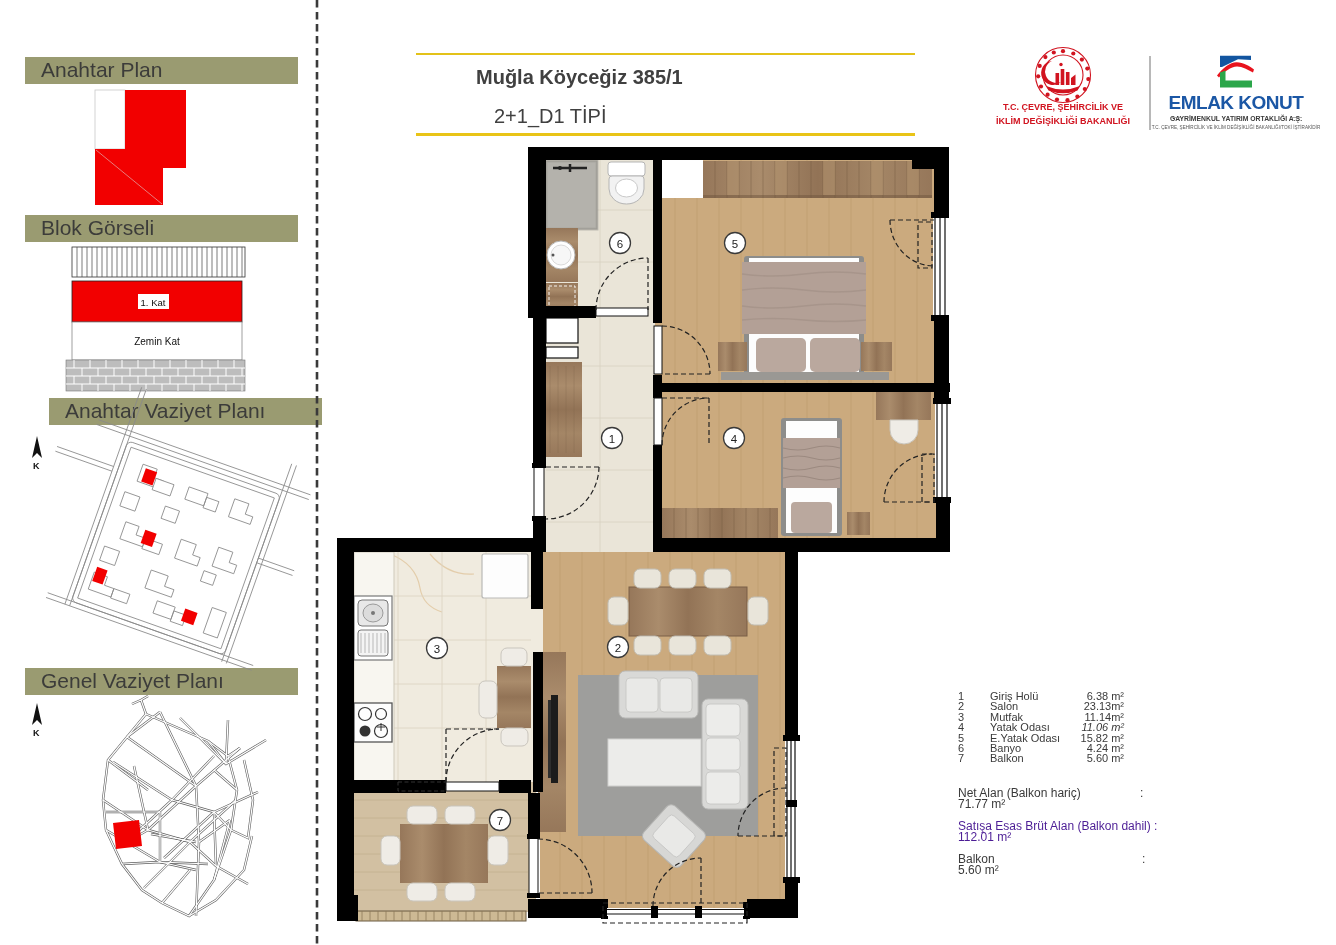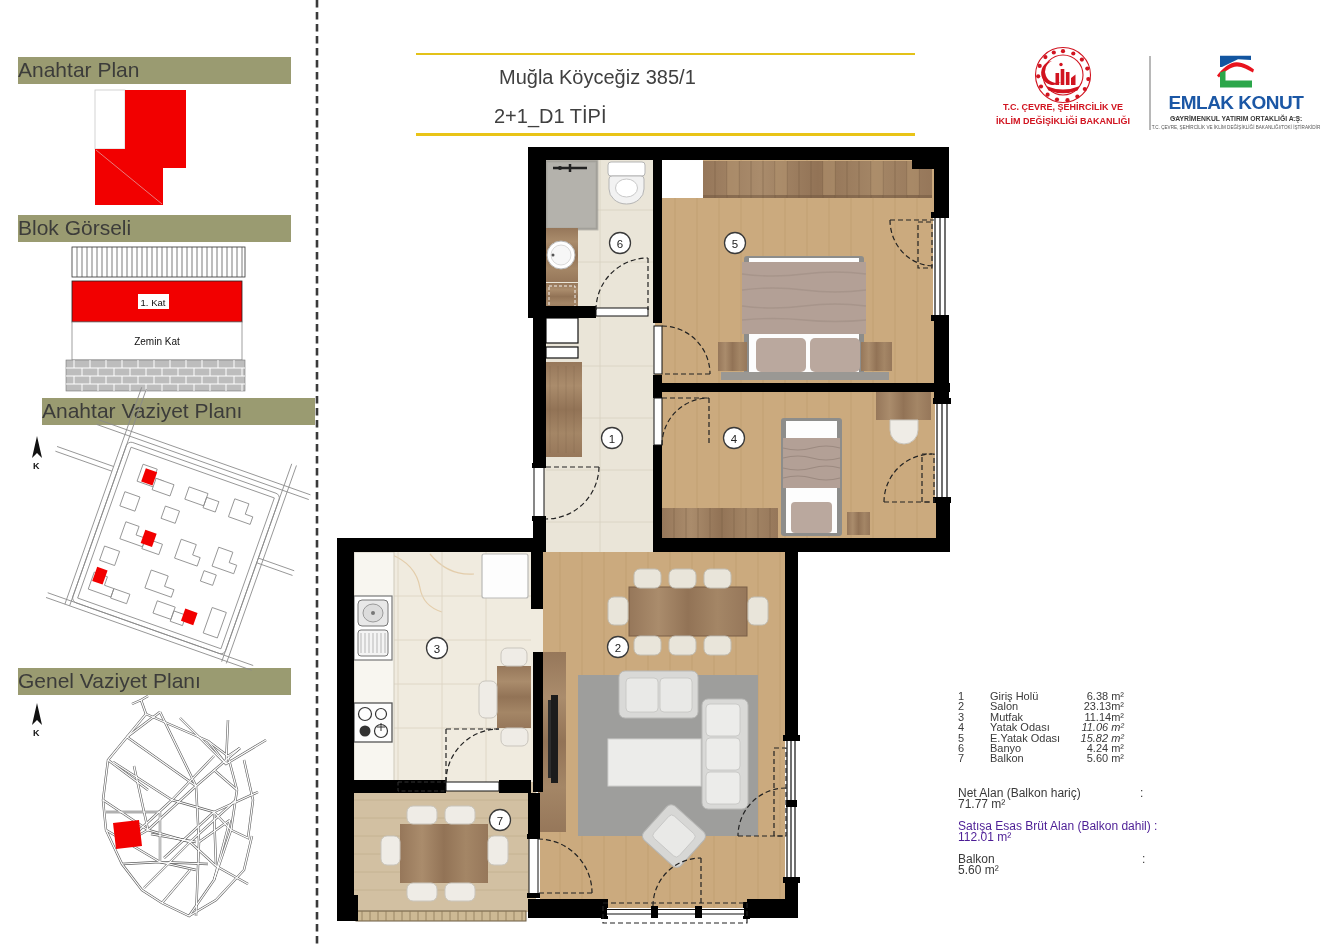--- a/index.html
+++ b/index.html
@@ -1,32 +1,32 @@
 <!DOCTYPE html>
 <html><head>
 <meta charset="utf-8">
 <style>
   html,body{margin:0;padding:0;}
   body{width:1336px;height:945px;background:#fff;font-family:"Liberation Sans",sans-serif;position:relative;overflow:hidden;}
-  .hdr{position:absolute;left:18px;width:273px;height:27px;background:#9a9b71;color:#3c3c3a;font-size:21px;line-height:26px;padding-left:0;box-sizing:border-box;}
+  .hdr{position:absolute;left:25px;width:273px;height:27px;background:#9a9b71;color:#3c3c3a;font-size:21px;line-height:26px;padding-left:16px;box-sizing:border-box;}
   .abs{position:absolute;}
   td{padding:0;}
 </style>
 </head>
 <body>
 
 <div class="hdr" style="top:57px;">Anahtar Plan</div>
 
 <div class="hdr" style="top:215px;">Blok Görseli</div>
 
 <div class="hdr" style="top:398px;margin-left:24px;">Anahtar Vaziyet Planı</div>
 
 <div class="hdr" style="top:668px;">Genel Vaziyet Planı</div>
 
-<div class="abs" style="left:499px;top:66px;font-size:20px;font-weight:normal;color:#404040;">Muğla Köyceğiz 385/1</div>
+<div class="abs" style="left:476px;top:66px;font-size:20px;font-weight:bold;color:#404040;">Muğla Köyceğiz 385/1</div>
 <div class="abs" style="left:494px;top:105px;font-size:20px;color:#404040;">2+1_D1 TİPİ</div>
 
 <div class="abs" style="left:416px;top:53px;width:499px;height:1.5px;background:#e3c219;"></div>
 
 <div class="abs" style="left:416px;top:133px;width:499px;height:2.5px;background:#e9c417;"></div>
 
 <div class="abs" style="left:958px;top:691px;font-size:11px;color:#3a3a3a;line-height:10.7px;">
 <table style="border-collapse:collapse;font-size:11px;color:#3a3a3a;line-height:10.4px;white-space:nowrap;">
 <tbody>
         <tr>
@@ -45,21 +45,21 @@
           <td style="text-align:right;">11.14m²</td>
         </tr>
 <tr>
           <td>4</td>
           <td>Yatak Odası</td>
           <td style="text-align:right;font-style:italic;">11.06 m²</td>
         </tr>
 <tr>
           <td>5</td>
           <td>E.Yatak Odası</td>
-          <td style="text-align:right;font-style:italic;">15.82 m²</td>
+          <td style="text-align:right;">15.82 m²</td>
         </tr>
 <tr>
           <td>6</td>
           <td>Banyo</td>
           <td style="text-align:right;">4.24  m²</td>
         </tr>
 <tr>
           <td>7</td>
           <td>Balkon</td>
           <td style="text-align:right;">5.60  m²</td>

